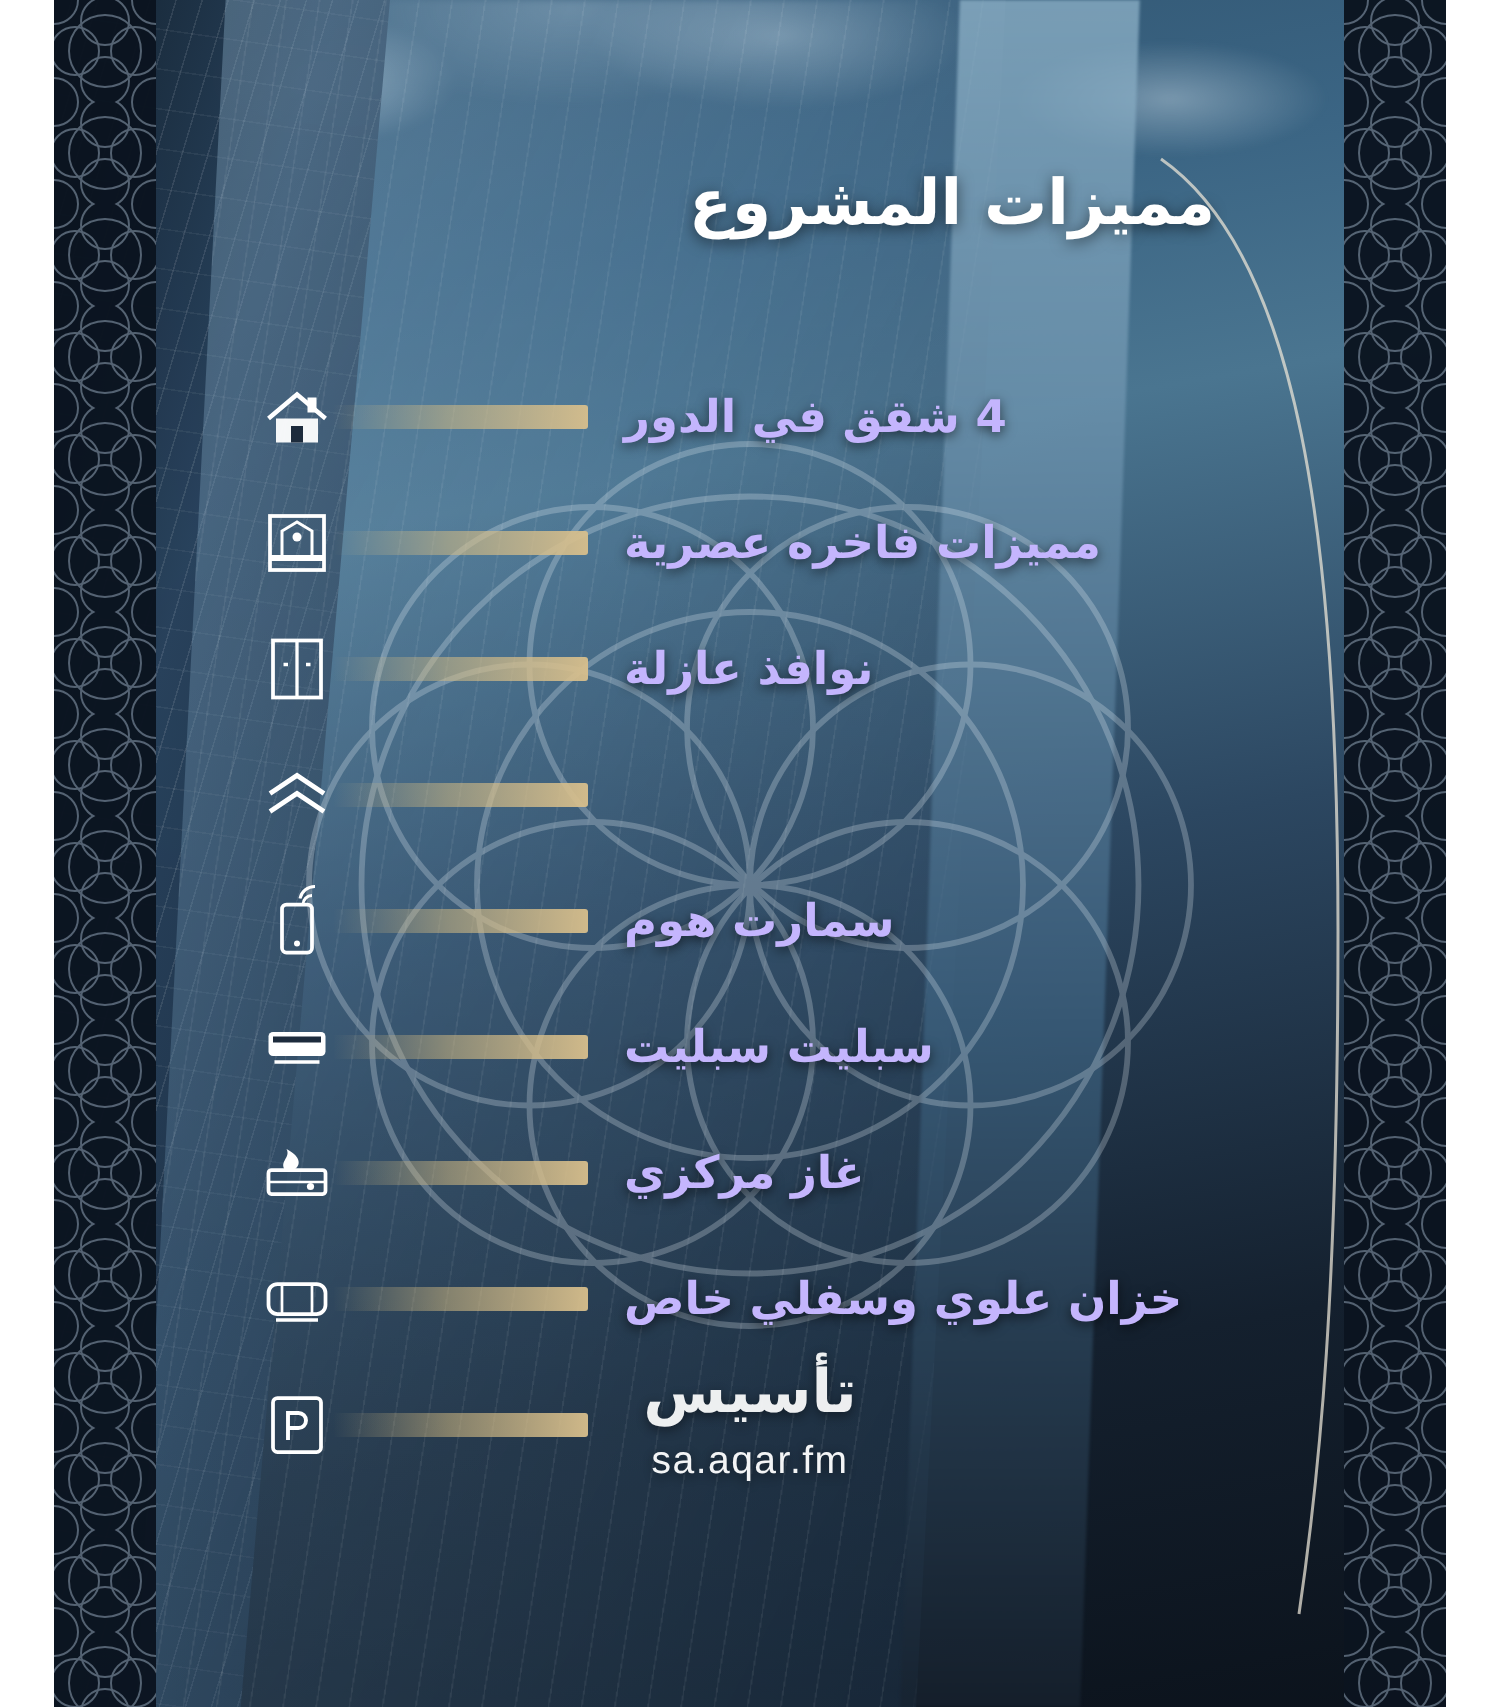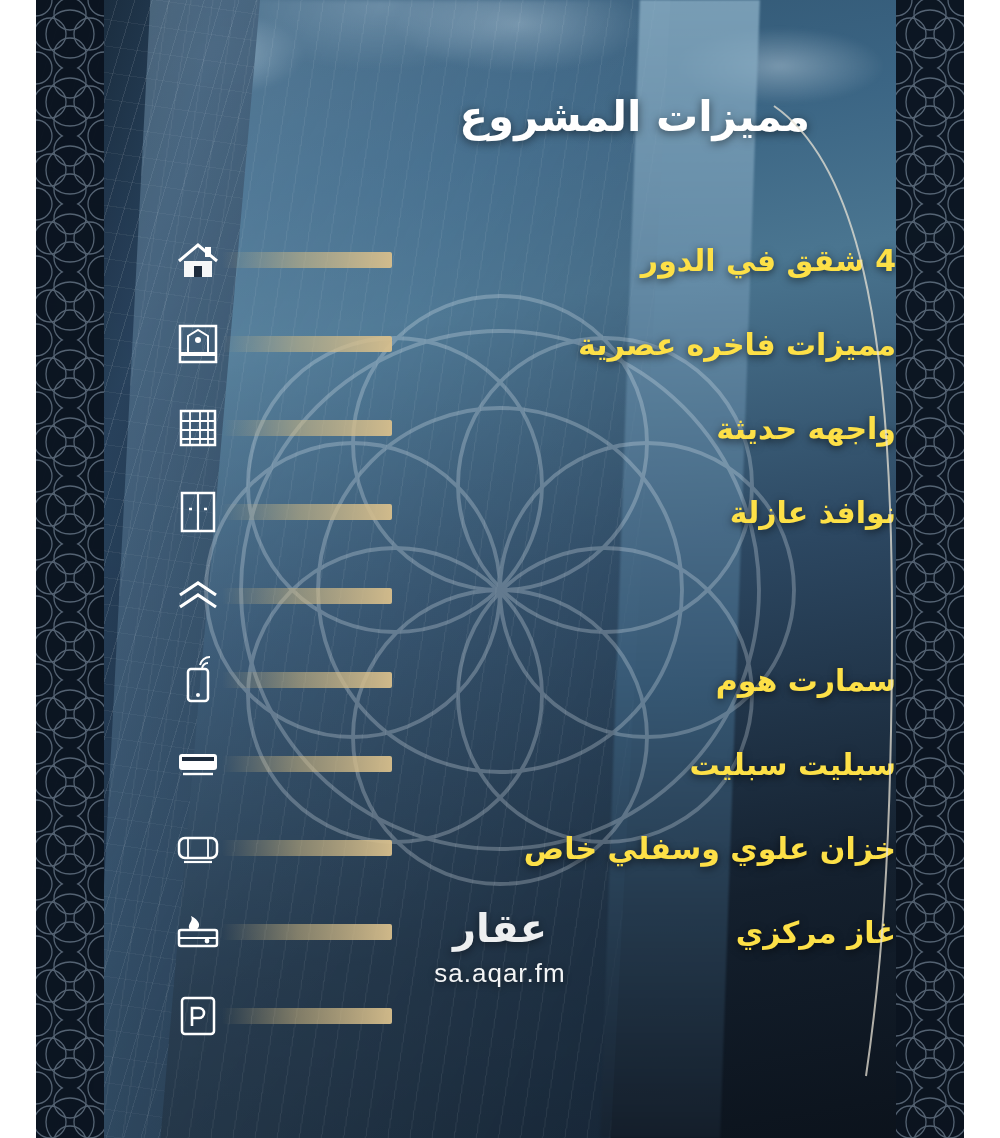--- a/index.html
+++ b/index.html
@@ -135,20 +135,21 @@
     z-index: 5;
     opacity: .30;
   }
 
   
   .content {
     position: absolute;
     inset: 0;
     z-index: 20;
     direction: rtl;
+    margin-top: 18px;
   }
 
   .title {
     position: absolute;
     top: 92px;
     right: 190px;
     color: #ffffff;
     font-size: 42px;
     font-weight: bold;
     letter-spacing: 2px;
@@ -173,29 +174,29 @@
   .feature {
     position: relative;
     height: 84px;
     display: flex;
     align-items: center;
     justify-content: flex-start;
   }
 
   
   .feature-text {
-    color: #fde047;
+    color: #c4b5fd;
     font-size: 30px;
     font-weight: bold;
     letter-spacing: 5px;
     text-shadow: 0 2px 8px rgba(0,0,0,.6);
     white-space: nowrap;
     margin-right: 8px;
     width: 480px;
-    text-align: right;
+    text-align: left;
   }
 
   
   .connector {
     position: absolute;
     left: 126px;
     width: 170px;
     height: 16px;
     background: linear-gradient(90deg, rgba(214,188,130,0) 0%, rgba(214,188,130,.55) 45%, #d8bf8c 100%);
     border-radius: 2px;
@@ -335,30 +336,20 @@
             <rect x="4" y="4" width="36" height="36" fill="none" stroke="#fff" stroke-width="2.5"></rect>
             <path d="M12 34 L12 14 L22 8 L32 14 L32 34" fill="none" stroke="#fff" stroke-width="2"></path>
             <rect x="4" y="30" width="36" height="4" fill="#fff"></rect>
             <circle cx="22" cy="18" r="3" fill="#fff"></circle>
           </svg>
         </span>
         <span class="connector"></span>
         <span class="feature-text">مميزات فاخره عصرية</span>
       </div>
 
-      <div class="feature">
-        <span class="icon">
-          <svg width="44" height="44" viewBox="0 0 44 44" aria-hidden="true">
-            <rect x="5" y="5" width="34" height="34" fill="none" stroke="#fff" stroke-width="2.5"></rect>
-            <path d="M5 15 H39 M5 24 H39 M5 33 H39 M14 5 V39 M24 5 V39 M32 5 V39" stroke="#fff" stroke-width="1.8"></path>
-          </svg>
-        </span>
-        <span class="connector"></span>
-        <span class="feature-text">واجهه حديثة</span>
-      </div>
 
       <div class="feature">
         <span class="icon">
           <svg width="40" height="46" viewBox="0 0 40 46" aria-hidden="true">
             <rect x="4" y="4" width="32" height="38" fill="none" stroke="#fff" stroke-width="2.5"></rect>
             <path d="M20 4 V42" stroke="#fff" stroke-width="2.2"></path>
             <path d="M11 20 H14 M26 20 H29" stroke="#fff" stroke-width="2.4"></path>
           </svg>
         </span>
         <span class="connector"></span>
@@ -395,52 +386,52 @@
             <rect x="7" y="9" width="32" height="4" fill="#1d2b3c"></rect>
             <path d="M8 26 H38" stroke="#fff" stroke-width="2.4"></path>
           </svg>
         </span>
         <span class="connector"></span>
         <span class="feature-text">سبليت سبليت</span>
       </div>
 
       <div class="feature">
         <span class="icon">
-          <svg width="48" height="36" viewBox="0 0 48 36" aria-hidden="true">
-            <rect x="5" y="8" width="38" height="20" rx="6" fill="none" stroke="#fff" stroke-width="2.5"></rect>
-            <path d="M14 8 V28 M34 8 V28" stroke="#fff" stroke-width="1.8"></path>
-            <path d="M10 32 H38" stroke="#fff" stroke-width="2.2"></path>
-          </svg>
-        </span>
-        <span class="connector"></span>
-        <span class="feature-text">خزان علوي وسفلي خاص</span>
-      </div>
-
-      <div class="feature">
-        <span class="icon">
           <svg width="48" height="40" viewBox="0 0 48 40" aria-hidden="true">
             <rect x="5" y="18" width="38" height="16" rx="2" fill="none" stroke="#fff" stroke-width="2.5"></rect>
             <path d="M5 26 H43" stroke="#fff" stroke-width="1.8"></path>
             <path d="M16 18 C12 12 20 10 17 4 C25 8 28 14 22 18 Z" fill="#fff"></path>
             <circle cx="33" cy="29" r="2.4" fill="#fff"></circle>
           </svg>
         </span>
         <span class="connector"></span>
         <span class="feature-text">غاز مركزي</span>
       </div>
 
       <div class="feature">
         <span class="icon">
+          <svg width="48" height="36" viewBox="0 0 48 36" aria-hidden="true">
+            <rect x="5" y="8" width="38" height="20" rx="6" fill="none" stroke="#fff" stroke-width="2.5"></rect>
+            <path d="M14 8 V28 M34 8 V28" stroke="#fff" stroke-width="1.8"></path>
+            <path d="M10 32 H38" stroke="#fff" stroke-width="2.2"></path>
+          </svg>
+        </span>
+        <span class="connector"></span>
+        <span class="feature-text">خزان علوي وسفلي خاص</span>
+      </div>
+
+      <div class="feature">
+        <span class="icon">
           <svg width="42" height="44" viewBox="0 0 42 44" aria-hidden="true">
             <rect x="5" y="4" width="32" height="36" rx="3" fill="none" stroke="#fff" stroke-width="2.5"></rect>
             <path d="M15 32 V14 h7 a5 5 0 0 1 0 10 h-7" fill="none" stroke="#fff" stroke-width="2.6"></path>
           </svg>
         </span>
         <span class="connector"></span>
       </div>
 
     </div>
   </div>
 
-  <div class="wm-logo">عقار</div>
+  <div class="wm-logo">تأسيس</div>
   <div class="wm-url">sa.aqar.fm</div>
 
 </div>
 
 </body></html>

